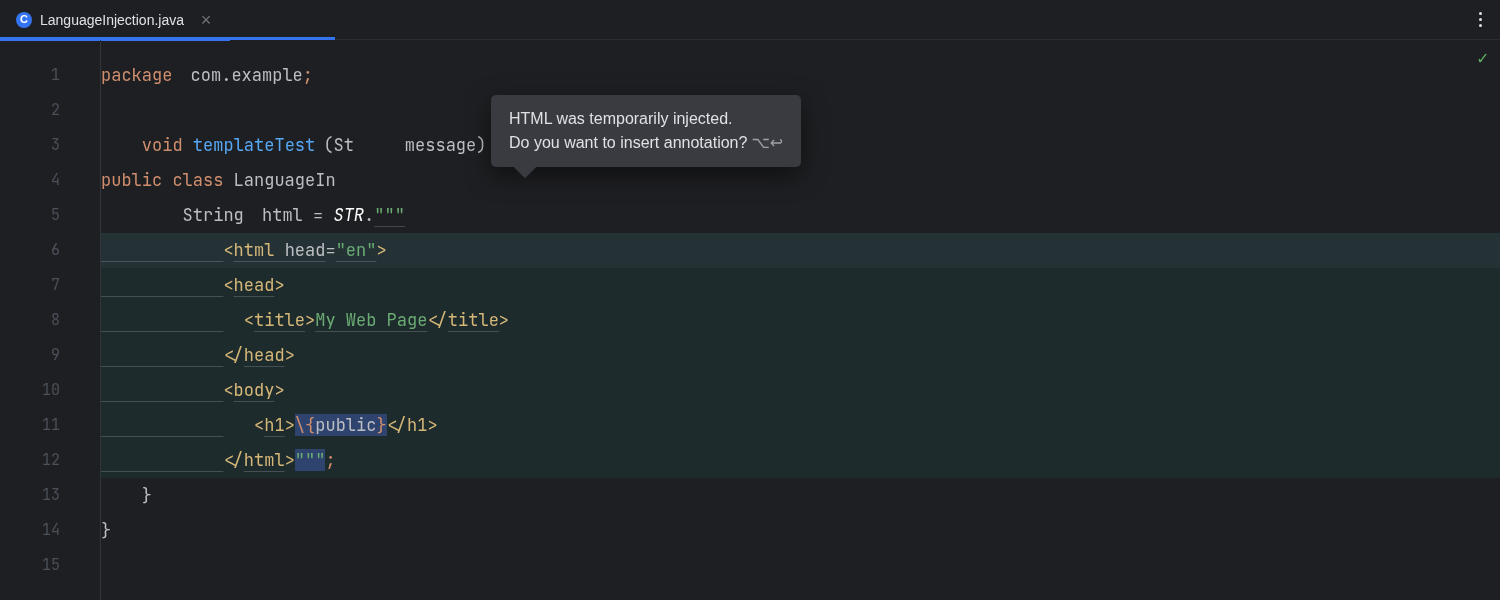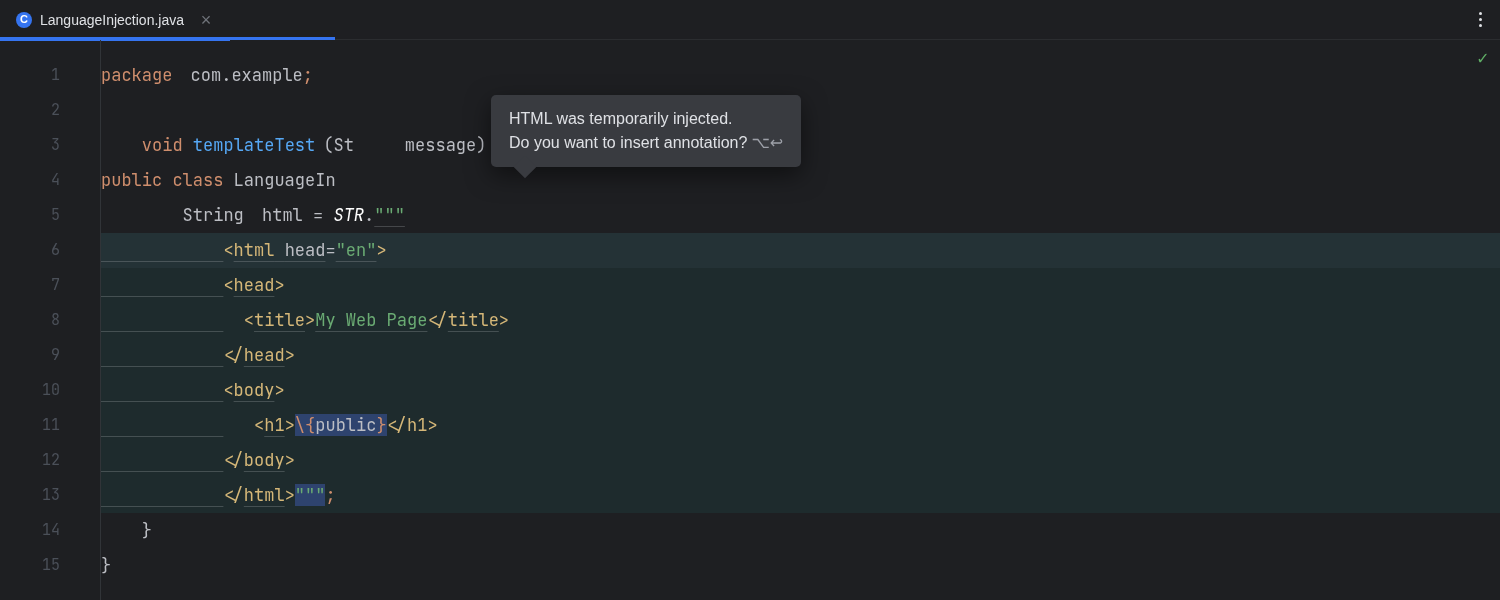--- a/index.html
+++ b/index.html
@@ -113,21 +113,20 @@
     <div class="row inject"><span class="txt"><span class="uline">            </span><span class="tag">&lt;</span><span class="tag uline">head</span><span class="tag">&gt;</span></span></div>
 
     <div class="row inject"><span class="txt"><span class="uline">            </span>  <span class="tag">&lt;</span><span class="tag uline">title</span><span class="tag">&gt;</span><span class="str uline">My Web Page</span><span class="tag">&lt;/</span><span class="tag uline">title</span><span class="tag">&gt;</span></span></div>
 
     <div class="row inject"><span class="txt"><span class="uline">            </span><span class="tag">&lt;/</span><span class="tag uline">head</span><span class="tag">&gt;</span></span></div>
 
     <div class="row inject"><span class="txt"><span class="uline">            </span><span class="tag">&lt;</span><span class="tag uline">body</span><span class="tag">&gt;</span></span></div>
 
     <div class="row inject"><span class="txt"><span class="uline">            </span>   <span class="tag">&lt;</span><span class="tag uline">h1</span><span class="tag">&gt;</span><span class="kw selbg">\{</span><span class="tplv selbg">public</span><span class="kw selbg">}</span><span class="tag">&lt;/</span><span class="tag">h1</span><span class="tag">&gt;</span></span></div>
 
-    <div class="row inject"><span class="txt"><span class="uline">            </span><span class="tag">&lt;/</span><span class="tag uline">body</span><span class="tag">&gt;</span></span></div>
 
     <div class="row inject"><span class="txt"><span class="uline">            </span><span class="tag">&lt;/</span><span class="tag uline">html</span><span class="tag">&gt;</span><span class="str selbg">"""</span><span class="semi">;</span></span></div>
 
     <div class="row"><span class="txt">    <span class="punct">}</span></span></div>
 
     <div class="row"><span class="txt"><span class="punct">}</span></span></div>
   </div>
 </div>
 
 </body></html>

